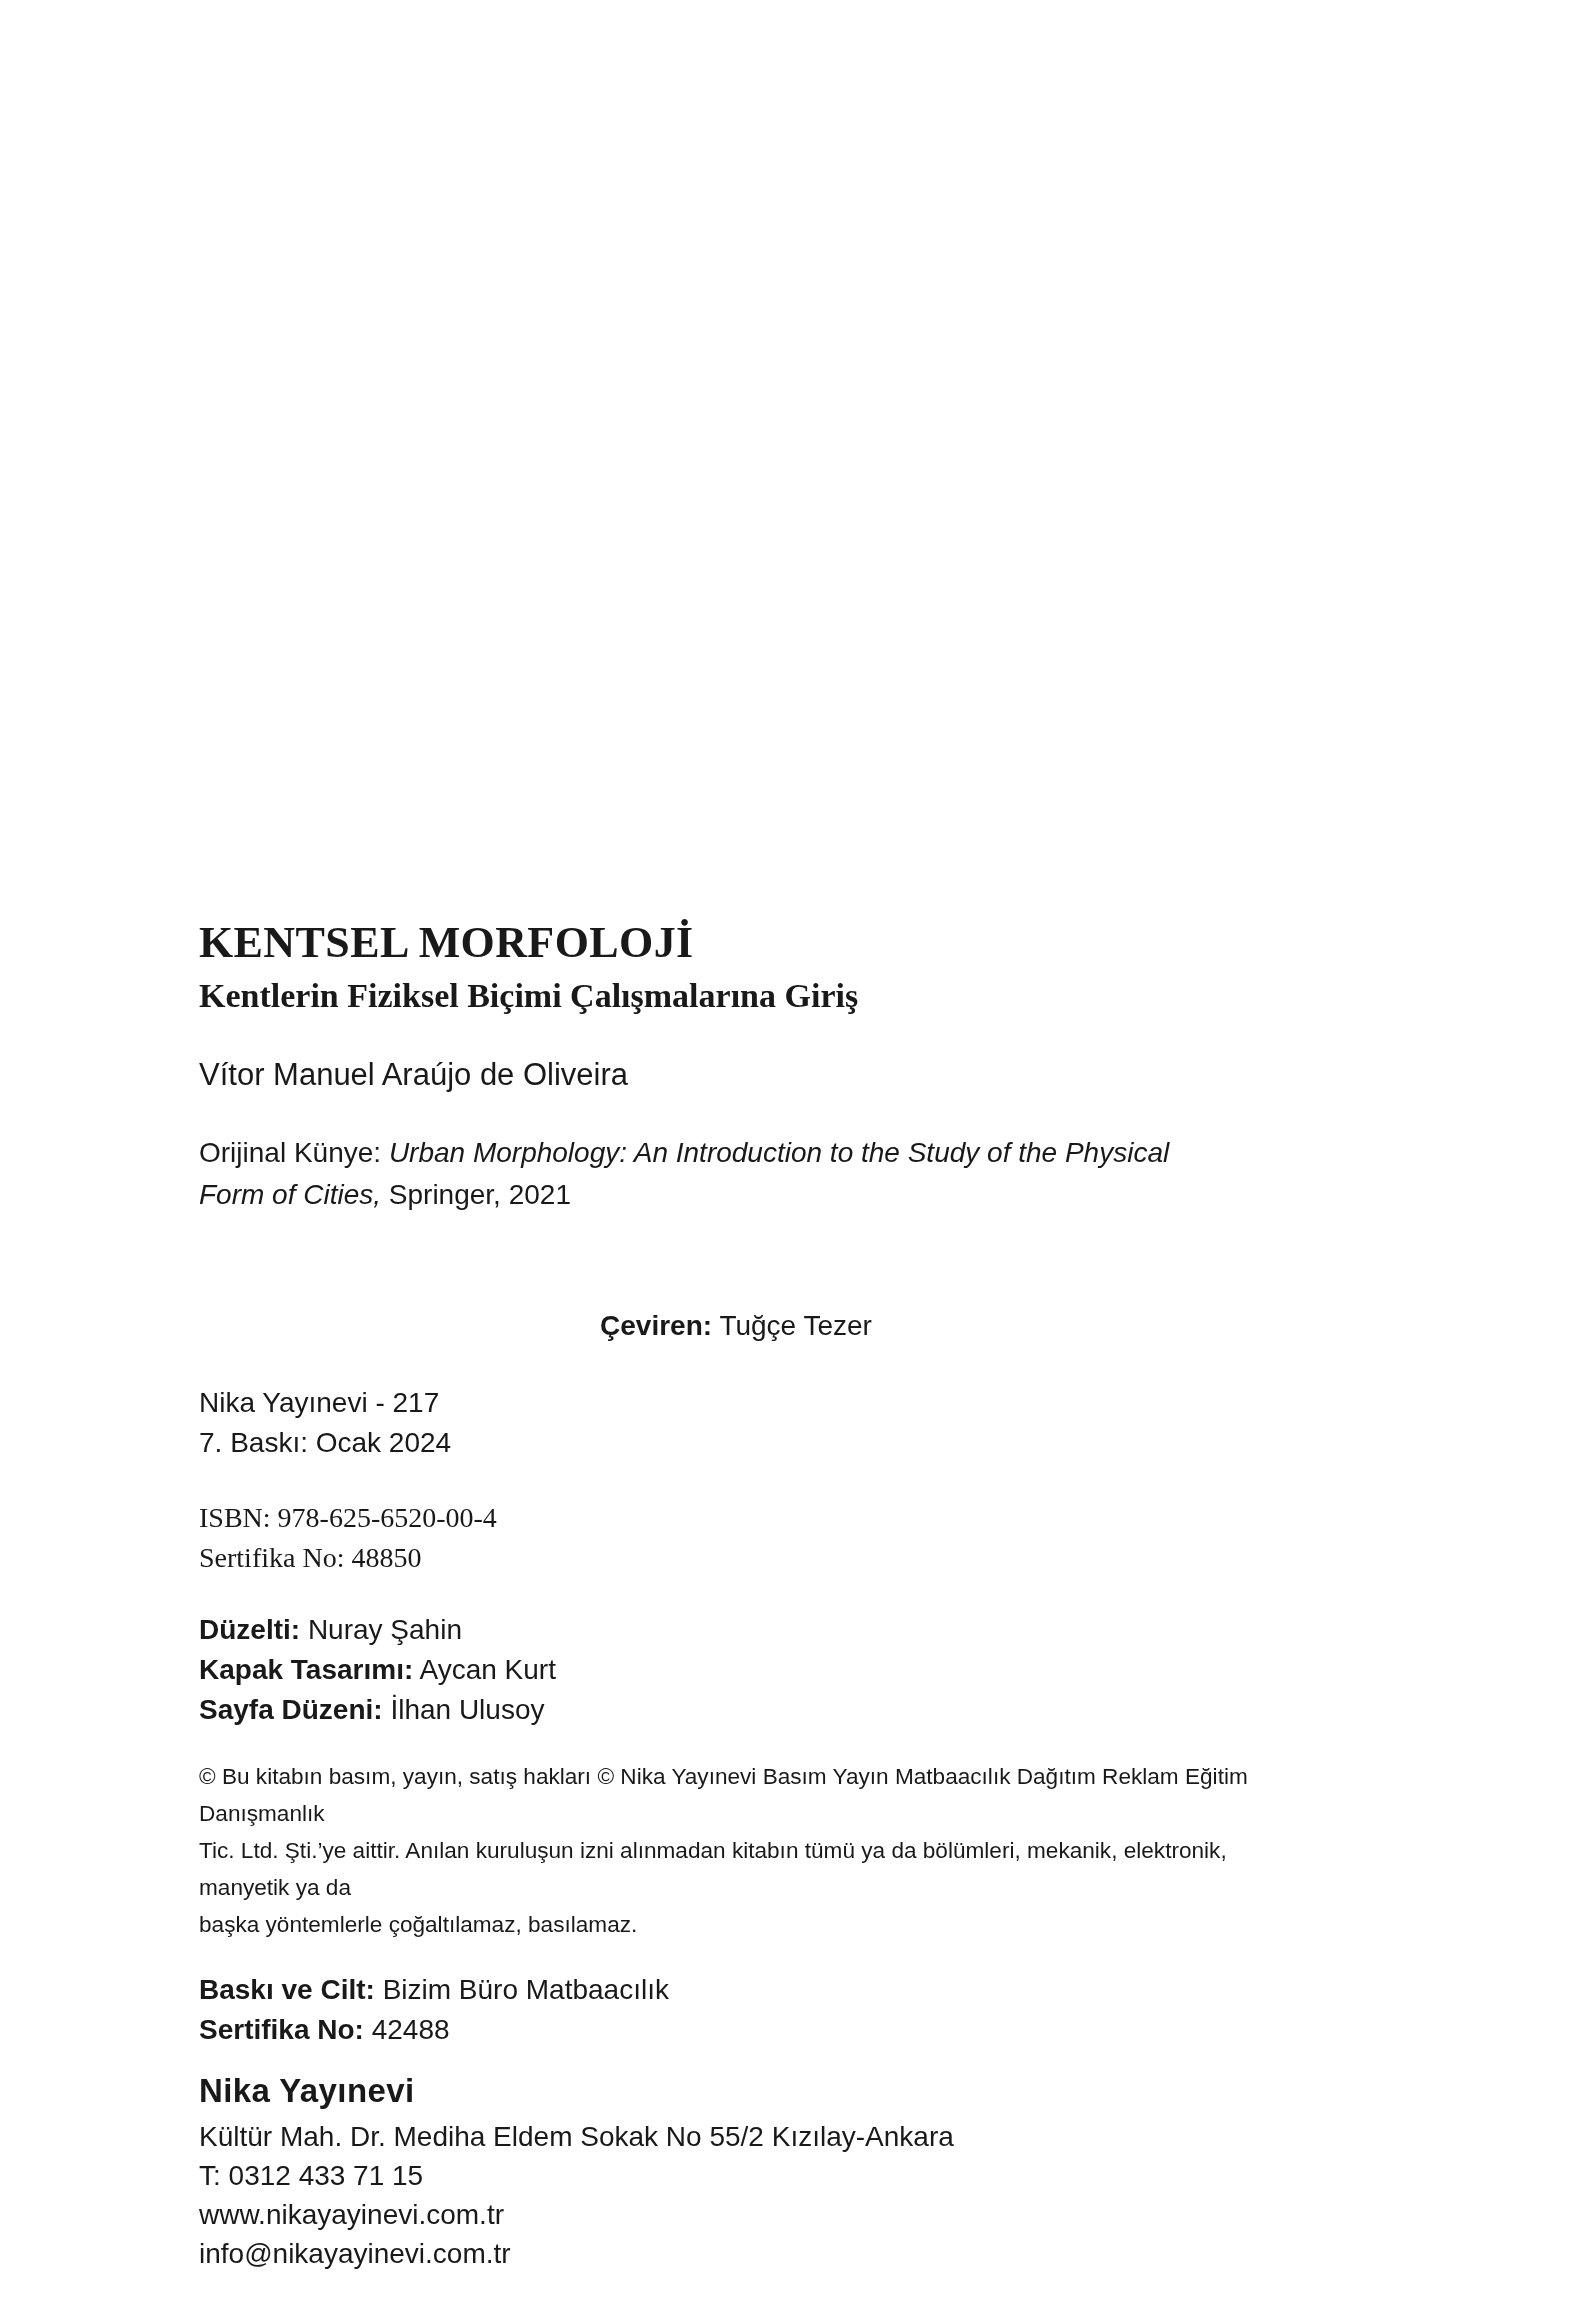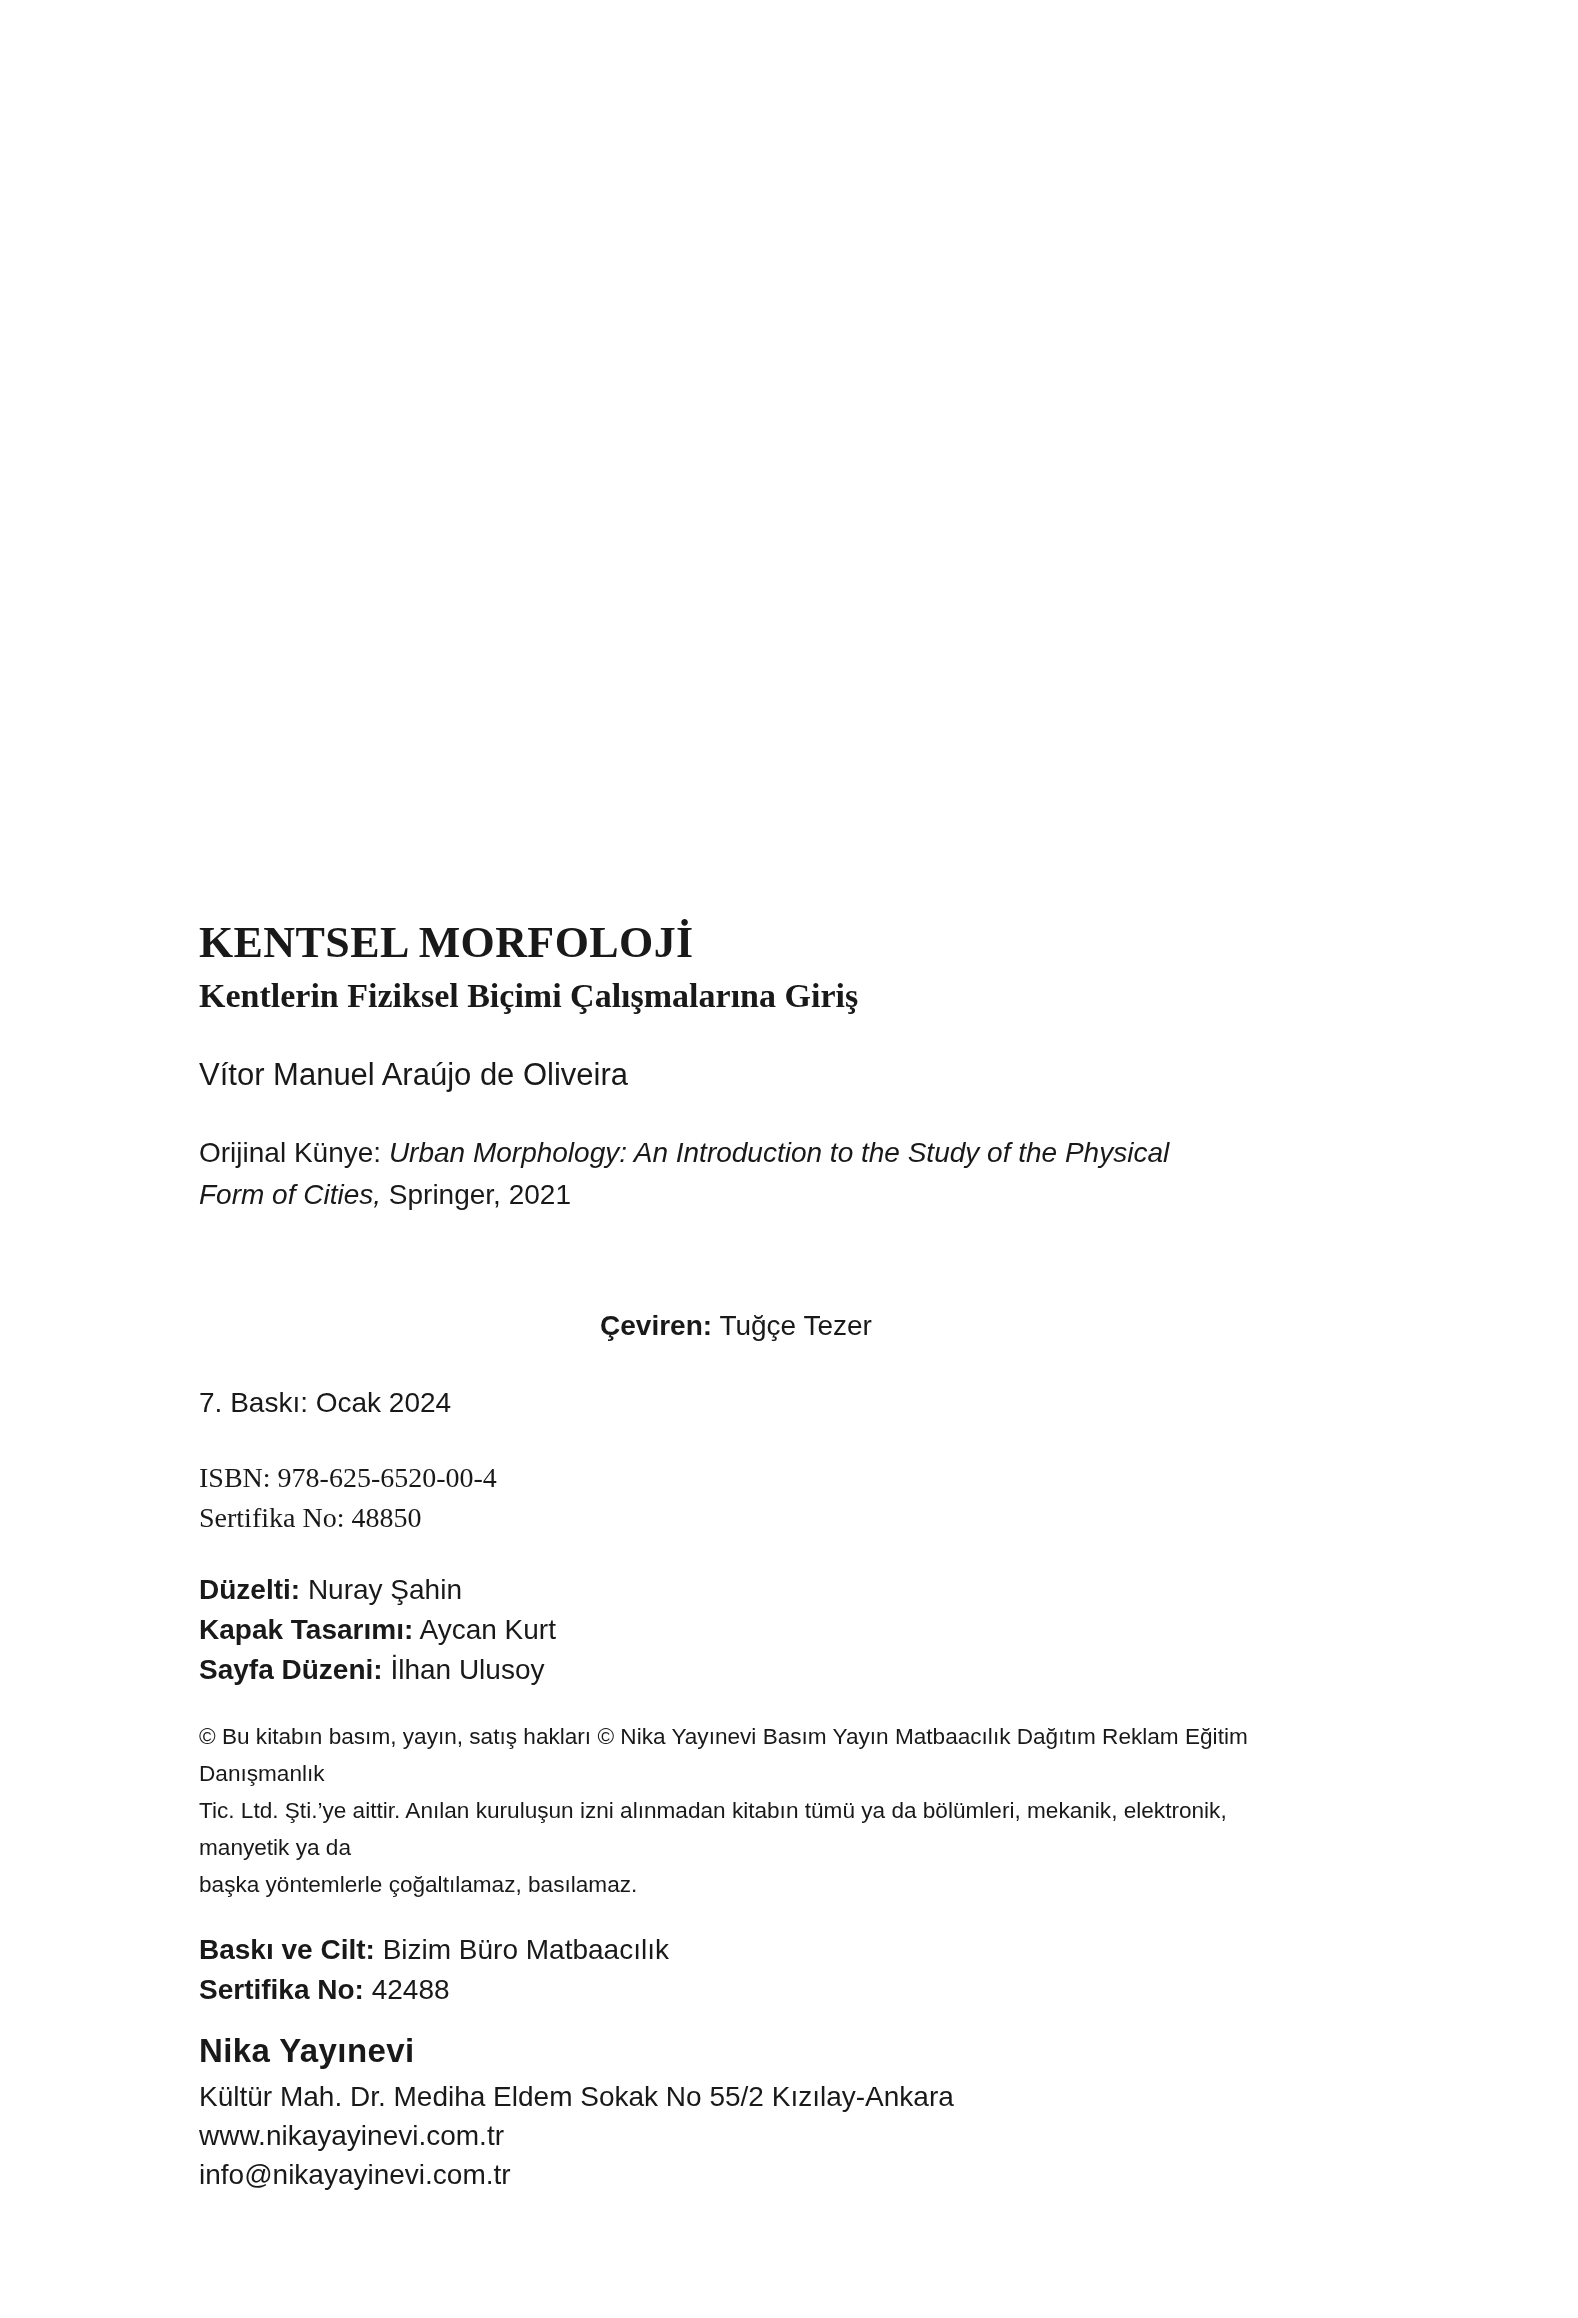--- a/index.html
+++ b/index.html
@@ -86,20 +86,21 @@
   <h1 class="book-title">KENTSEL MORFOLOJİ</h1>
   <h2 class="book-subtitle">Kentlerin Fiziksel Biçimi Çalışmalarına Giriş</h2>
 
   <p class="author">Vítor Manuel Araújo de Oliveira</p>
 
   <p class="kunye"><span>Orijinal Künye: </span><em>Urban Morphology: An Introduction to the Study of the Physical</em><br><em>Form of Cities,</em><span> Springer, 2021</span></p>
 
   <p class="translator"><strong>Çeviren:</strong><span> Tuğçe Tezer</span></p>
 
   <div class="group edition">
+    <div>Nika Yayınevi - 217</div>
     <div>7. Baskı: Ocak 2024</div>
   </div>
 
   <div class="group isbn">
     <div>ISBN: 978-625-6520-00-4</div>
     <div>Sertifika No: 48850</div>
   </div>
 
   <div class="group credits">
     <div><strong>Düzelti:</strong><span> Nuray Şahin</span></div>
@@ -114,18 +115,19 @@
   </div>
 
   <div class="group printing">
     <div><strong>Baskı ve Cilt:</strong><span> Bizim Büro Matbaacılık</span></div>
     <div><strong>Sertifika No:</strong><span> 42488</span></div>
   </div>
 
   <div class="publisher">
     <div class="publisher-name">Nika Yayınevi</div>
     <div class="publisher-line">Kültür Mah. Dr. Mediha Eldem Sokak No 55/2 Kızılay-Ankara</div>
+    <div class="publisher-line">T: 0312 433 71 15</div>
     <div class="publisher-line">www.nikayayinevi.com.tr</div>
     <div class="publisher-line">info@nikayayinevi.com.tr</div>
   </div>
 
 </div>
 
 
 </body></html>

